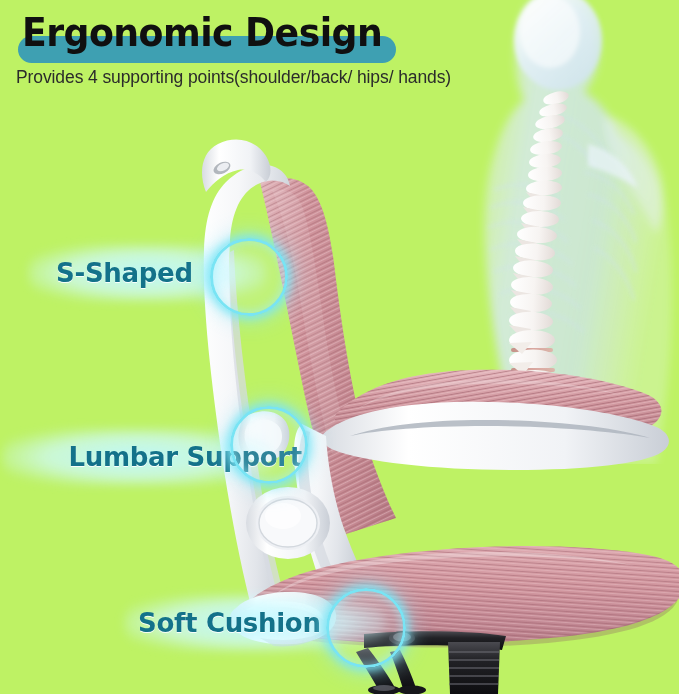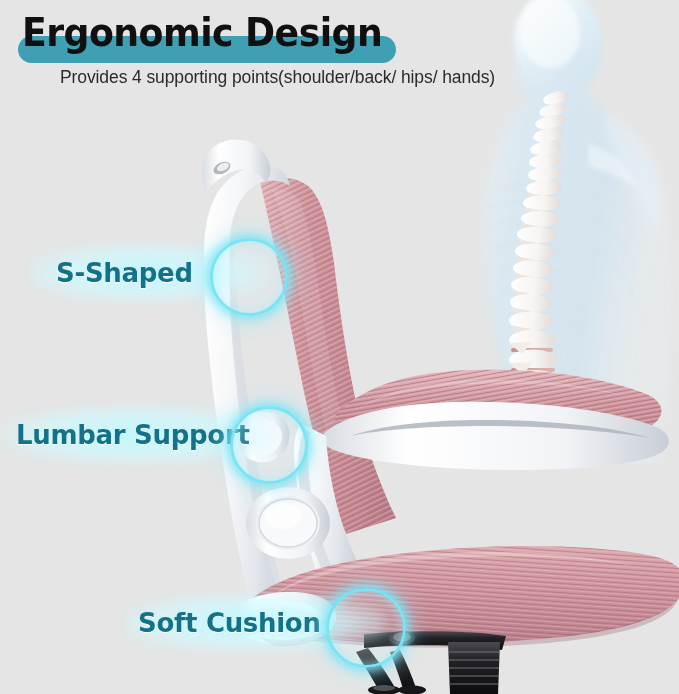--- a/index.html
+++ b/index.html
@@ -2,41 +2,40 @@
 <html><head>
 <meta charset="utf-8">
 <style>
   html,body{margin:0;padding:0;}
   body{
     width:679px;height:694px;overflow:hidden;
     background:#ffffff;
     font-family:"Liberation Sans", sans-serif;
     position:relative;
   }
-  #stage{position:absolute;inset:0;width:679px;height:694px;overflow:hidden;background:#e5e5e5;}
+  #stage{position:absolute;inset:0;width:679px;height:694px;overflow:hidden;background:#bef264;}
 
   
   .title-wrap{position:absolute;left:18px;top:8px;width:440px;height:56px;}
   .title-pill{
     position:absolute;left:0;top:28px;width:378px;height:27px;
     background:#3ea0b2;border-radius:14px;
   }
   .title-text{
     position:absolute;left:4px;top:0px;
     font-size:39px;font-weight:bold;color:#101010;
     letter-spacing:-0.6px;line-height:50px;white-space:nowrap;
     font-family:"DejaVu Sans","Liberation Sans",sans-serif;
     transform:scaleX(0.93);transform-origin:left center;
   }
   .subtitle{
     position:absolute;left:16px;top:66px;width:600px;
     font-size:17.5px;line-height:23px;color:#2b2b2b;
     font-family:"Liberation Sans",sans-serif;
     letter-spacing:-0.1px;
-    margin-left:44px;
   }
   .subtitle div{white-space:nowrap;}
 
   
   .human{position:absolute;left:398px;top:-6px;width:282px;height:470px;}
 
   
   .chair{position:absolute;left:150px;top:130px;width:540px;height:564px;}
 
   
@@ -60,21 +59,21 @@
                inset 0 0 8px 2px rgba(160,238,250,.55),
                0 0 20px 7px rgba(150,235,250,.45);
     background:rgba(215,250,255,.14);
   }
 
   #c1{left:28px;top:236px;width:265px;}
   #c1 .halo{width:238px;}
   #c1 .ctext{margin-left:28px;}
   #r1{left:210px;top:238px;width:72px;height:72px;}
 
-  #c2{left:2px;top:398px;width:300px;}
+  #c2{left:2px;top:420px;width:300px;justify-content:flex-end;}
   #c2 .halo{width:272px;}
   #c2 .ctext{margin-left:14px;}
   #r2{left:230px;top:406px;width:72px;height:72px;}
 
   #c3{left:124px;top:586px;width:290px;text-align:center;}
   #c3 .halo{width:262px;}
   #c3 .ctext{margin-left:14px;}
   #r3{left:326px;top:588px;width:74px;height:74px;}
 </style>
 </head>

